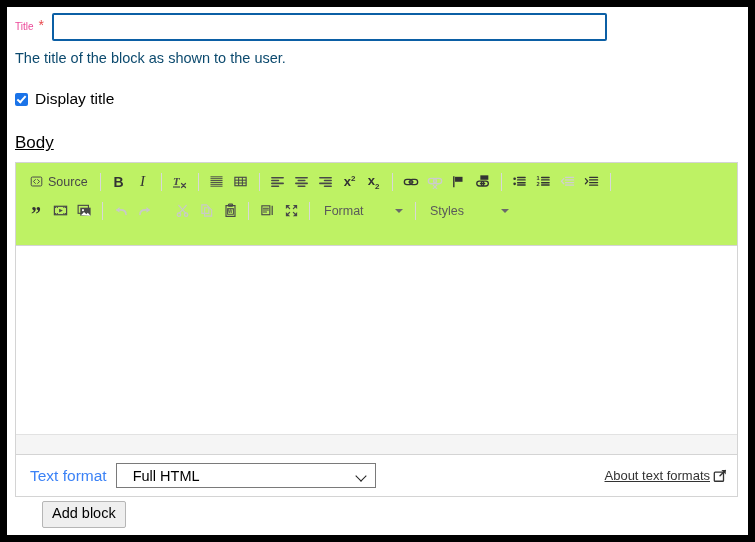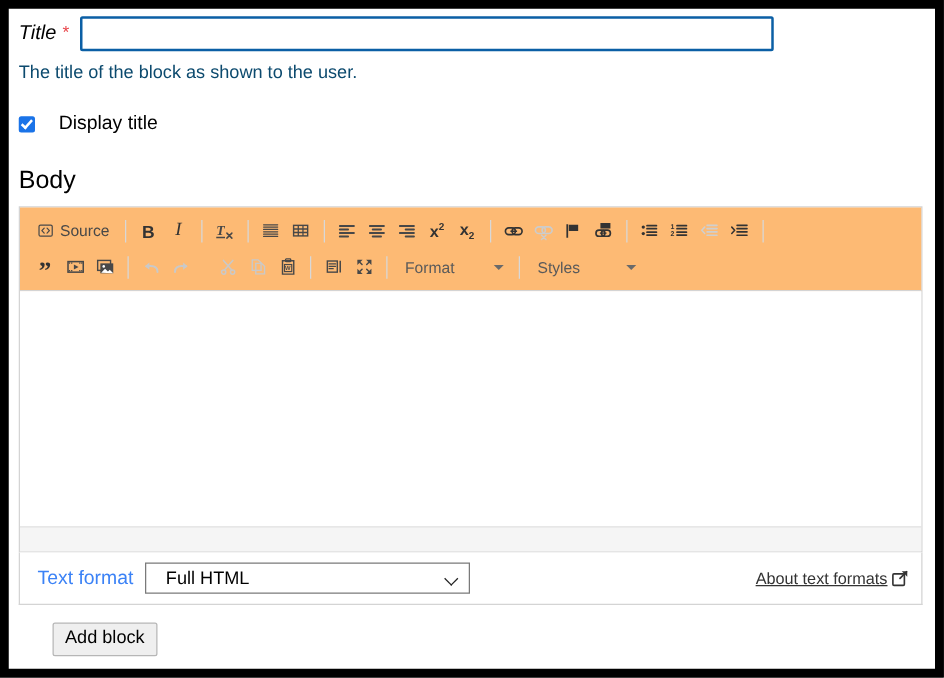--- a/index.html
+++ b/index.html
@@ -23,24 +23,23 @@
   }
 
   
   .title-row {
     display: flex;
     align-items: center;
     height: 33px;
     padding-top: 3px;
   }
   .title-label {
-    font-size: 16px;
-    color: #000000;
+    font-size: 10px;
+    color: #ec4899;
     line-height: 1;
-    font-style: italic;
   }
   .req-star {
     color: #e8474c;
     font-size: 14px;
     margin-left: 5px;
     margin-right: 8px;
     position: relative;
     top: -2px;
   }
   .title-input {
@@ -62,21 +61,20 @@
     margin-top: 7px;
     line-height: 1.2;
   }
 
   
   .checkbox-row {
     display: flex;
     align-items: center;
     margin-top: 22px;
     height: 20px;
-    gap: 12px;
   }
   .cb {
     width: 13px; height: 13px;
     border-radius: 2px;
     background: #1a73e8;
     position: relative;
     flex: 0 0 auto;
     margin-right: 7px;
     cursor: pointer;
   }
@@ -89,36 +87,37 @@
     border-width: 0 2px 2px 0;
     transform: rotate(42deg);
   }
   .cb-label {
     font-size: 15.5px;
     color: #000;
   }
 
   
   .body-label {
-    font-size: 20px;
+    font-size: 17px;
     color: #000;
     margin-top: 24px;
+    text-decoration: underline;
   }
 
   .editor {
     margin-top: 9px;
     width: 723px;
     box-sizing: border-box;
     border: 1px solid #d4d4d4;
     background: #fff;
   }
   .toolbar {
-    background: #fdba74;
+    background: #bef264;
     border-bottom: 1px solid #d4d4d4;
-    padding: 4px 4px 4px 8px;
+    padding: 4px 4px 20px 8px;
   }
   .trow {
     display: flex;
     align-items: center;
     height: 29px;
   }
   .tbtn {
     height: 24px;
     min-width: 24px;
     display: flex;
@@ -221,21 +220,21 @@
     color: #333;
     text-decoration: underline;
     display: flex;
     align-items: flex-end;
     gap: 3px;
     cursor: pointer;
   }
   .ext-icon { display: block; }
 
   
-  .addblock-wrap { margin-top: 14px; padding-left: 27px; }
+  .addblock-wrap { margin-top: 4px; padding-left: 27px; }
   .addblock {
     font-family: "Liberation Sans", sans-serif;
     font-size: 14.5px;
     color: #000;
     background: #efefef;
     border: 1px solid #b6b6b6;
     border-radius: 2px;
     padding: 4px 9px 5px 9px;
     cursor: pointer;
     line-height: 1.1;

